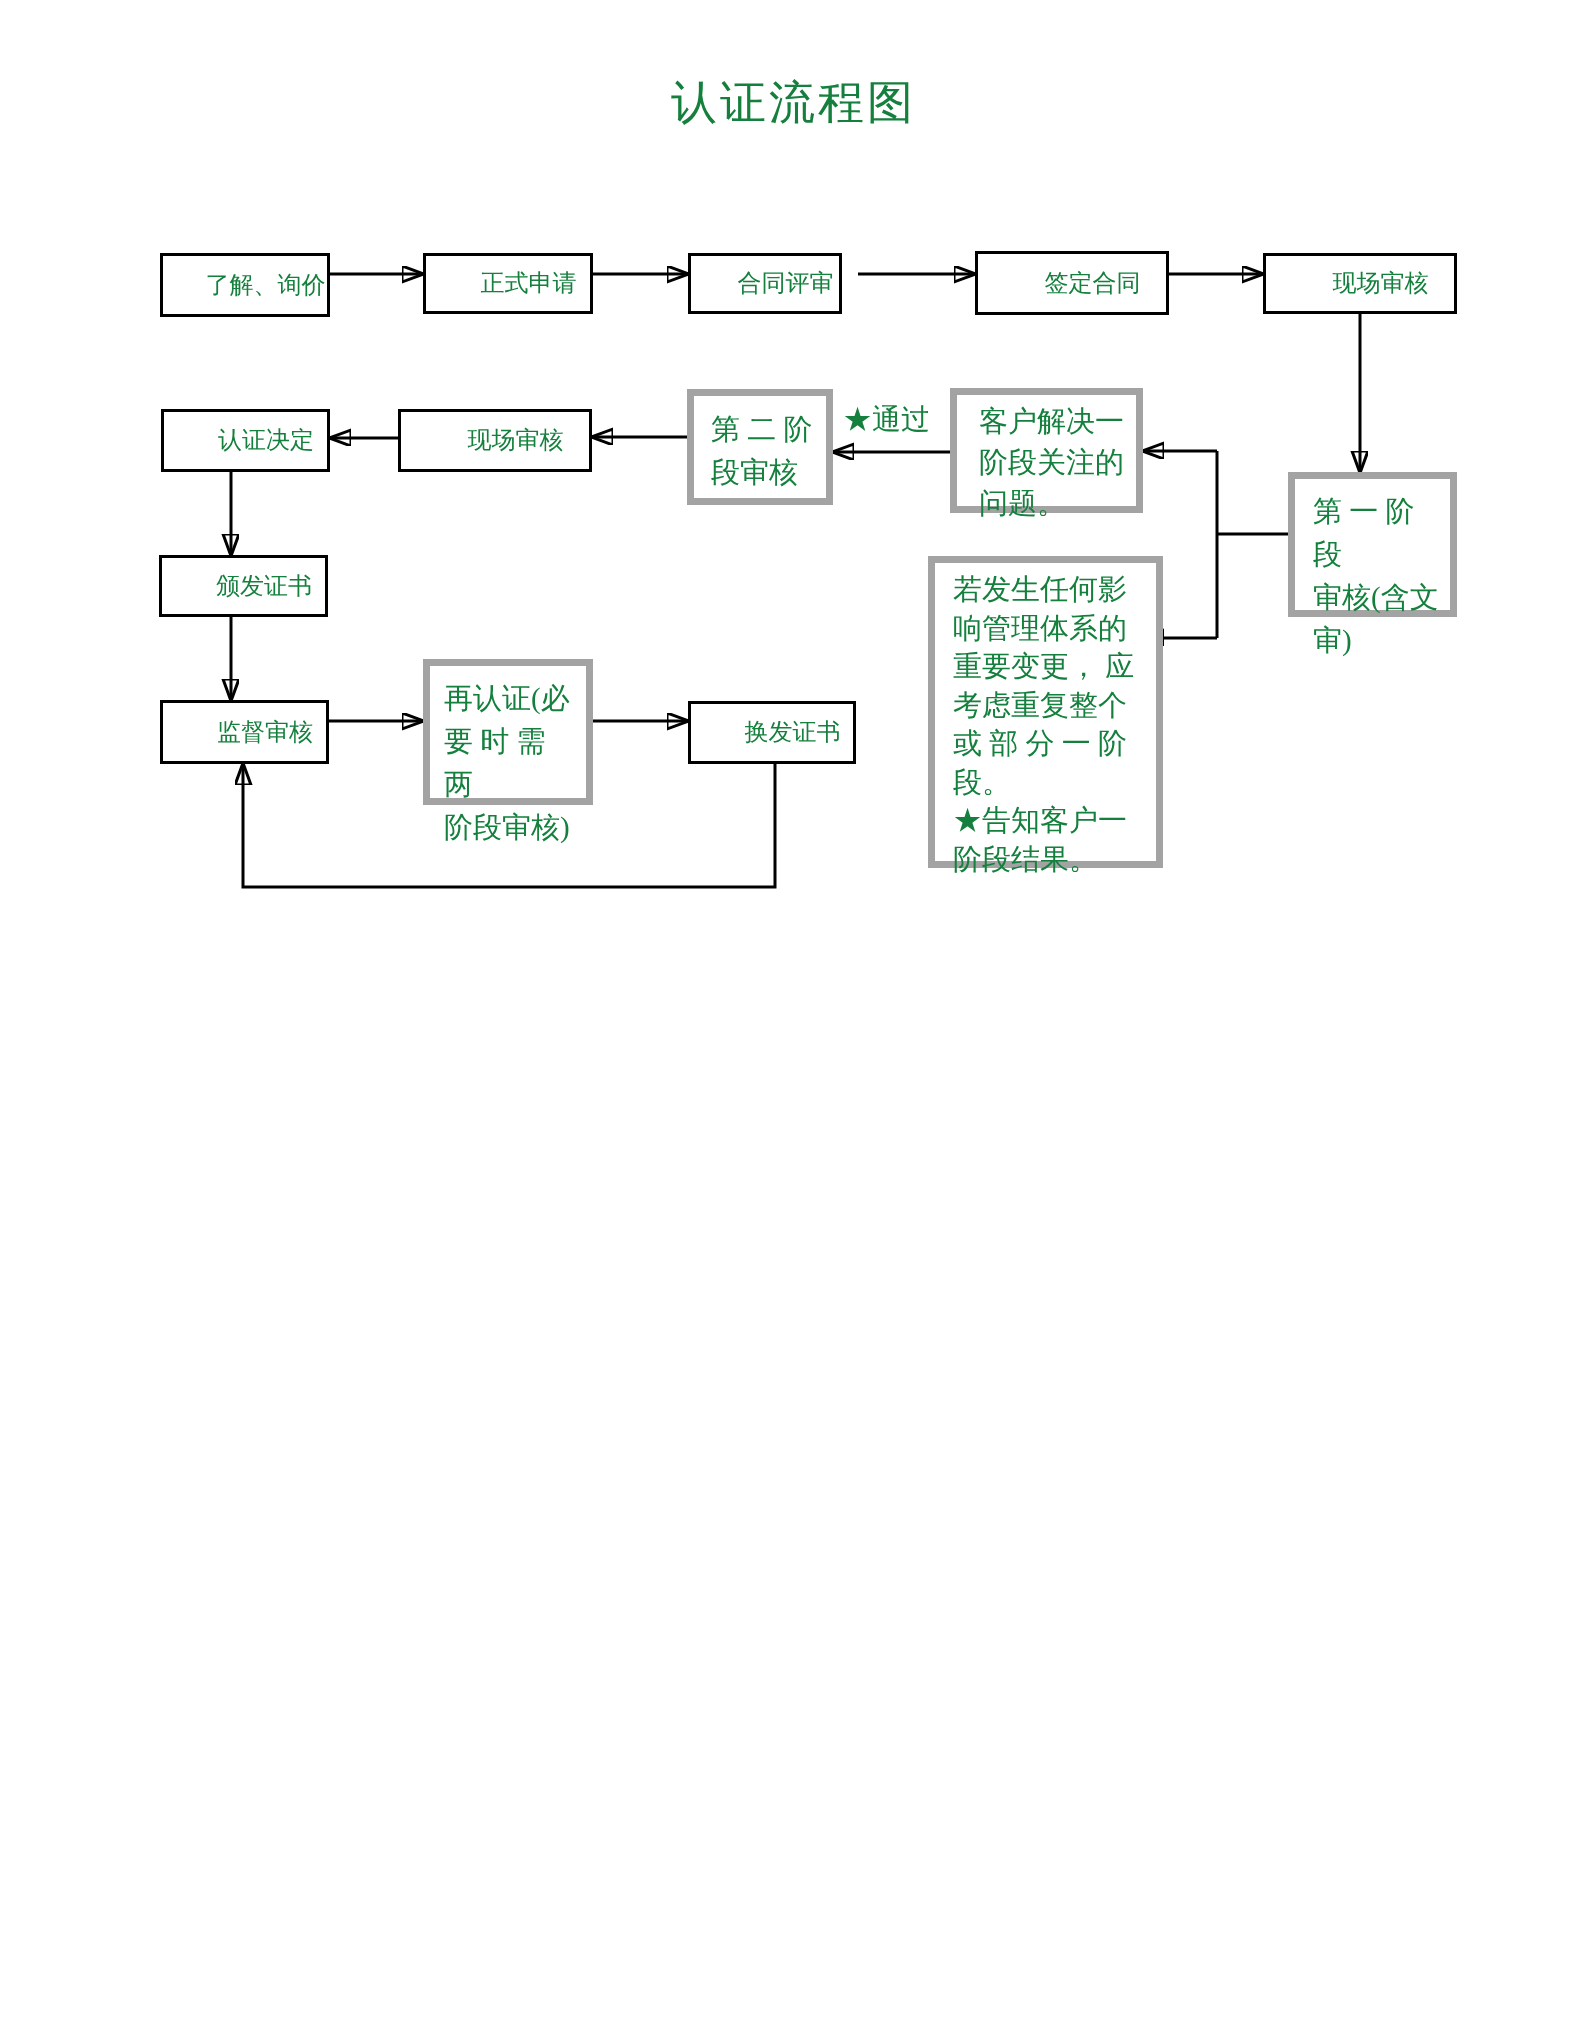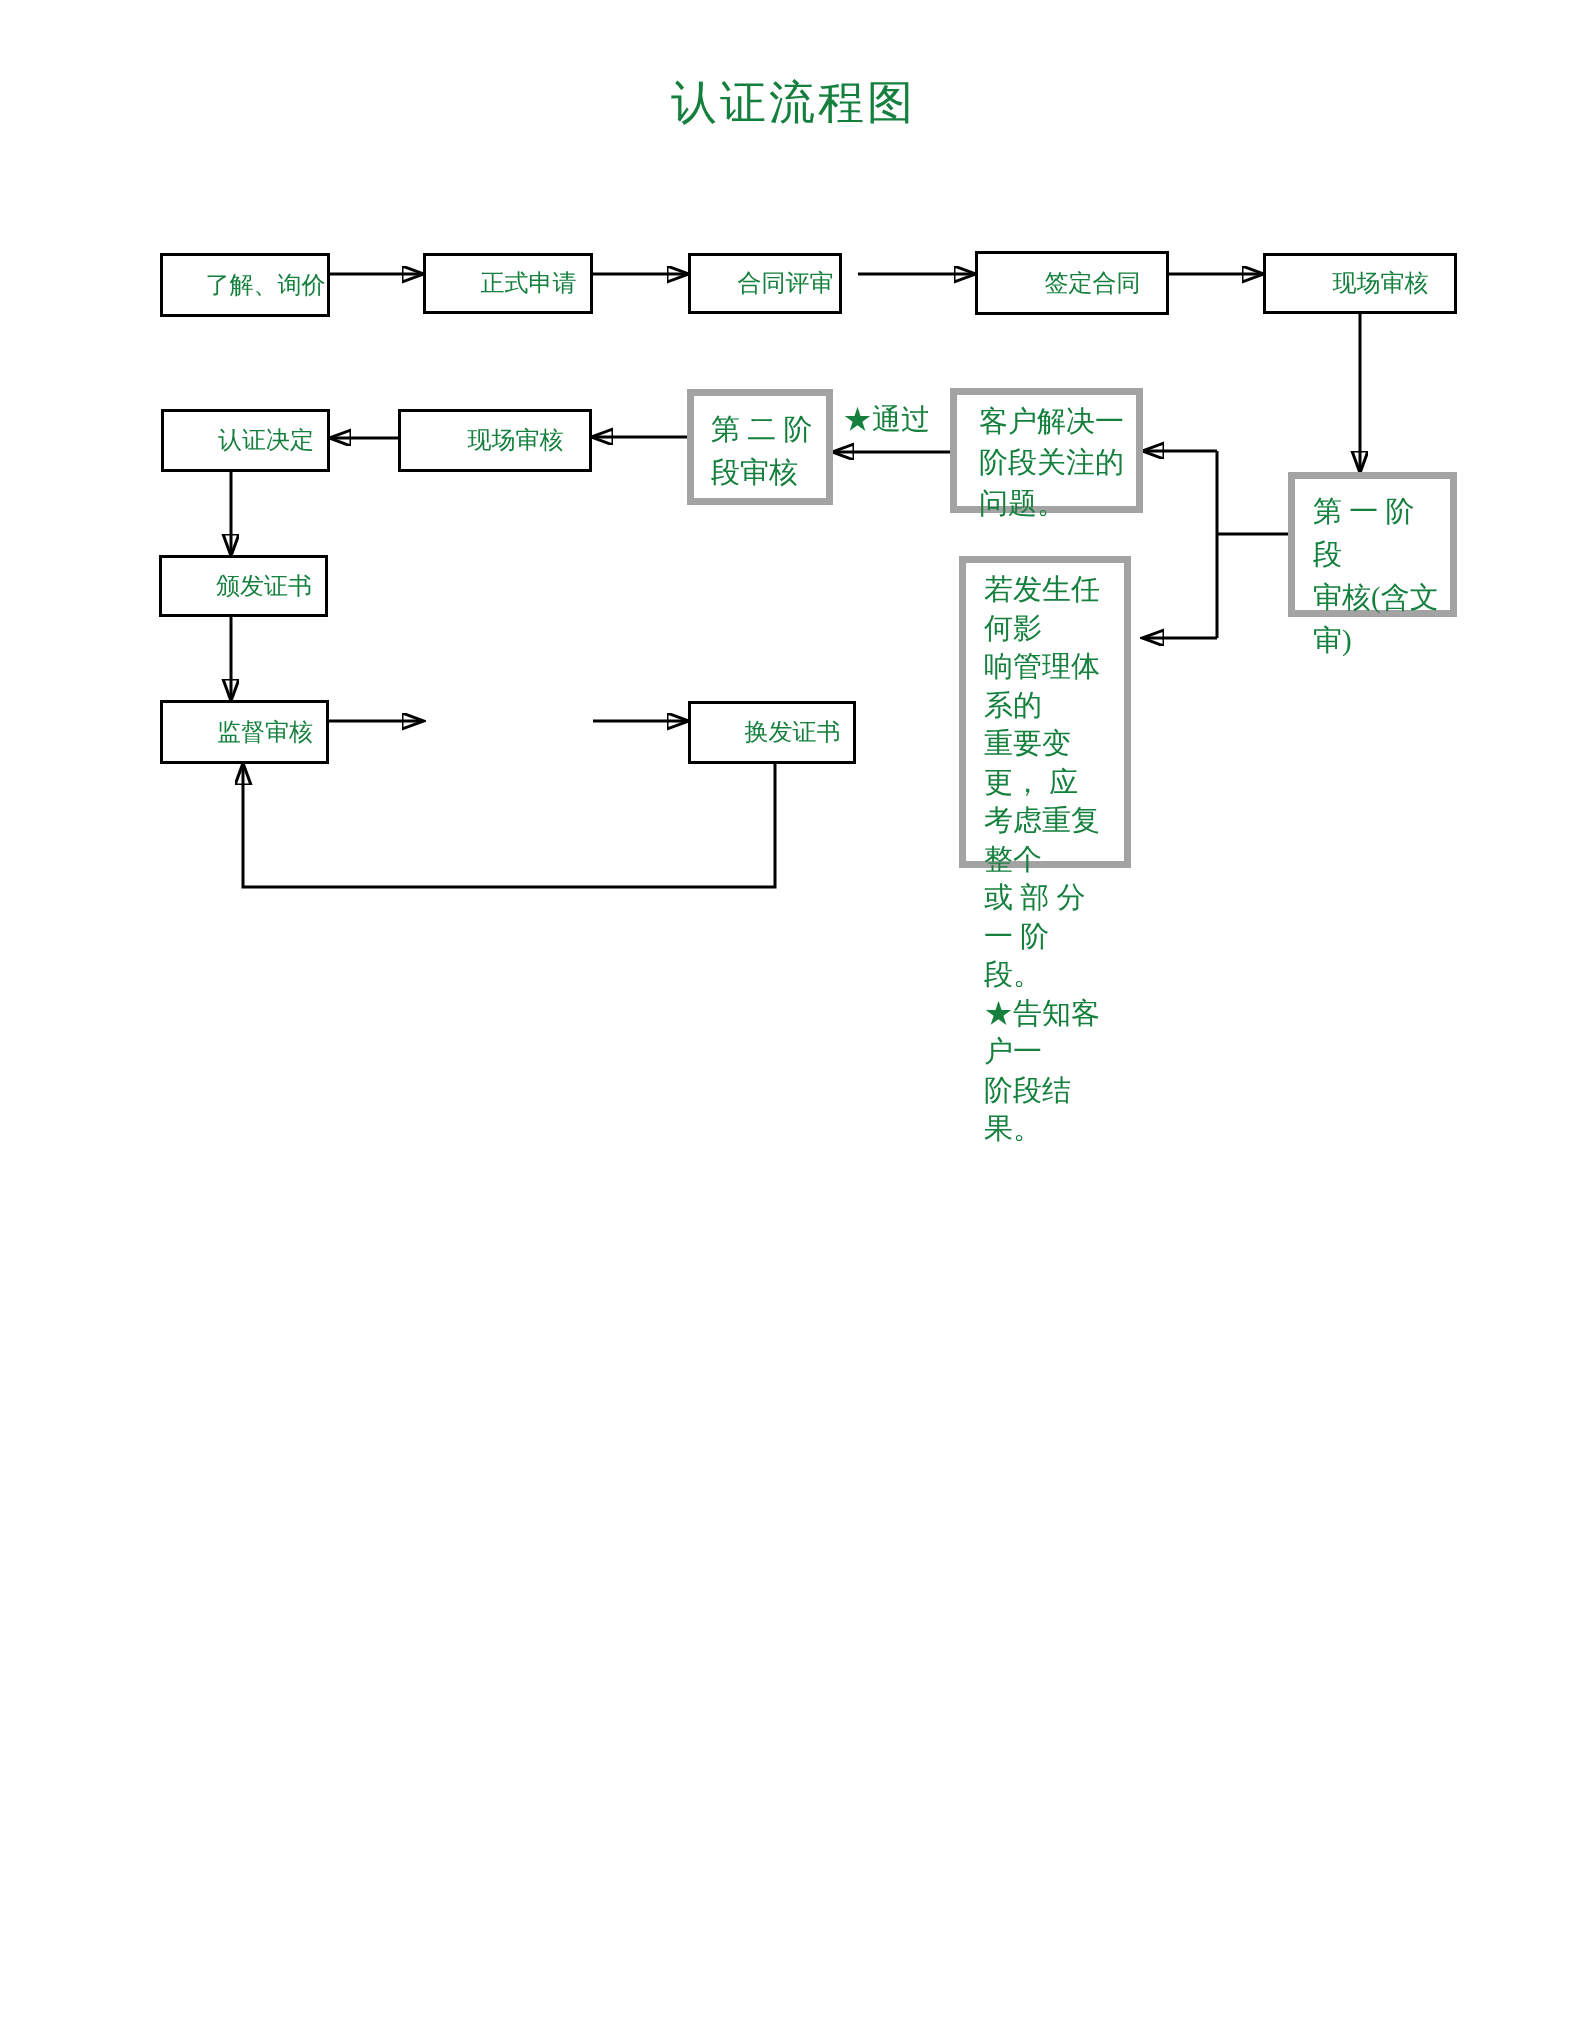--- a/index.html
+++ b/index.html
@@ -122,23 +122,26 @@
 问题。</div>
   <div class="edge-label" style="left:843px;top:400px;">★通过</div>
   <div class="node-ml" style="left:687px;top:389px;width:146px;height:116px;padding:12px 6px 6px 17px;line-height:43px;">第 二 阶
 段审核</div>
   <div class="node" style="left:398px;top:409px;width:194px;height:63px;">现场审核</div>
   <div class="node" style="left:161px;top:409px;width:169px;height:63px;">认证决定</div>
 
   <div class="node" style="left:159px;top:555px;width:169px;height:62px;">颁发证书</div>
   <div class="node" style="left:160px;top:700px;width:169px;height:64px;">监督审核</div>
 
+  <div class="node-ml" style="left:423px;top:659px;width:170px;height:146px;padding:11px 6px 6px 14px;line-height:43px;">再认证(必
+要 时 需 两
+阶段审核)</div>
   <div class="node" style="left:688px;top:701px;width:168px;height:63px;">换发证书</div>
 
-  <div class="node-ml" style="left:928px;top:556px;width:172px;height:312px;padding:7px 4px 16px 18px;line-height:38.5px;margin-left:31px;">若发生任何影
+  <div class="node-ml" style="left:928px;top:556px;width:235px;height:312px;padding:7px 4px 16px 18px;line-height:38.5px;">若发生任何影
 响管理体系的
 重要变更， 应
 考虑重复整个
 或 部 分 一 阶
 段。
 ★告知客户一
 阶段结果。</div>
 
 
 </div>

